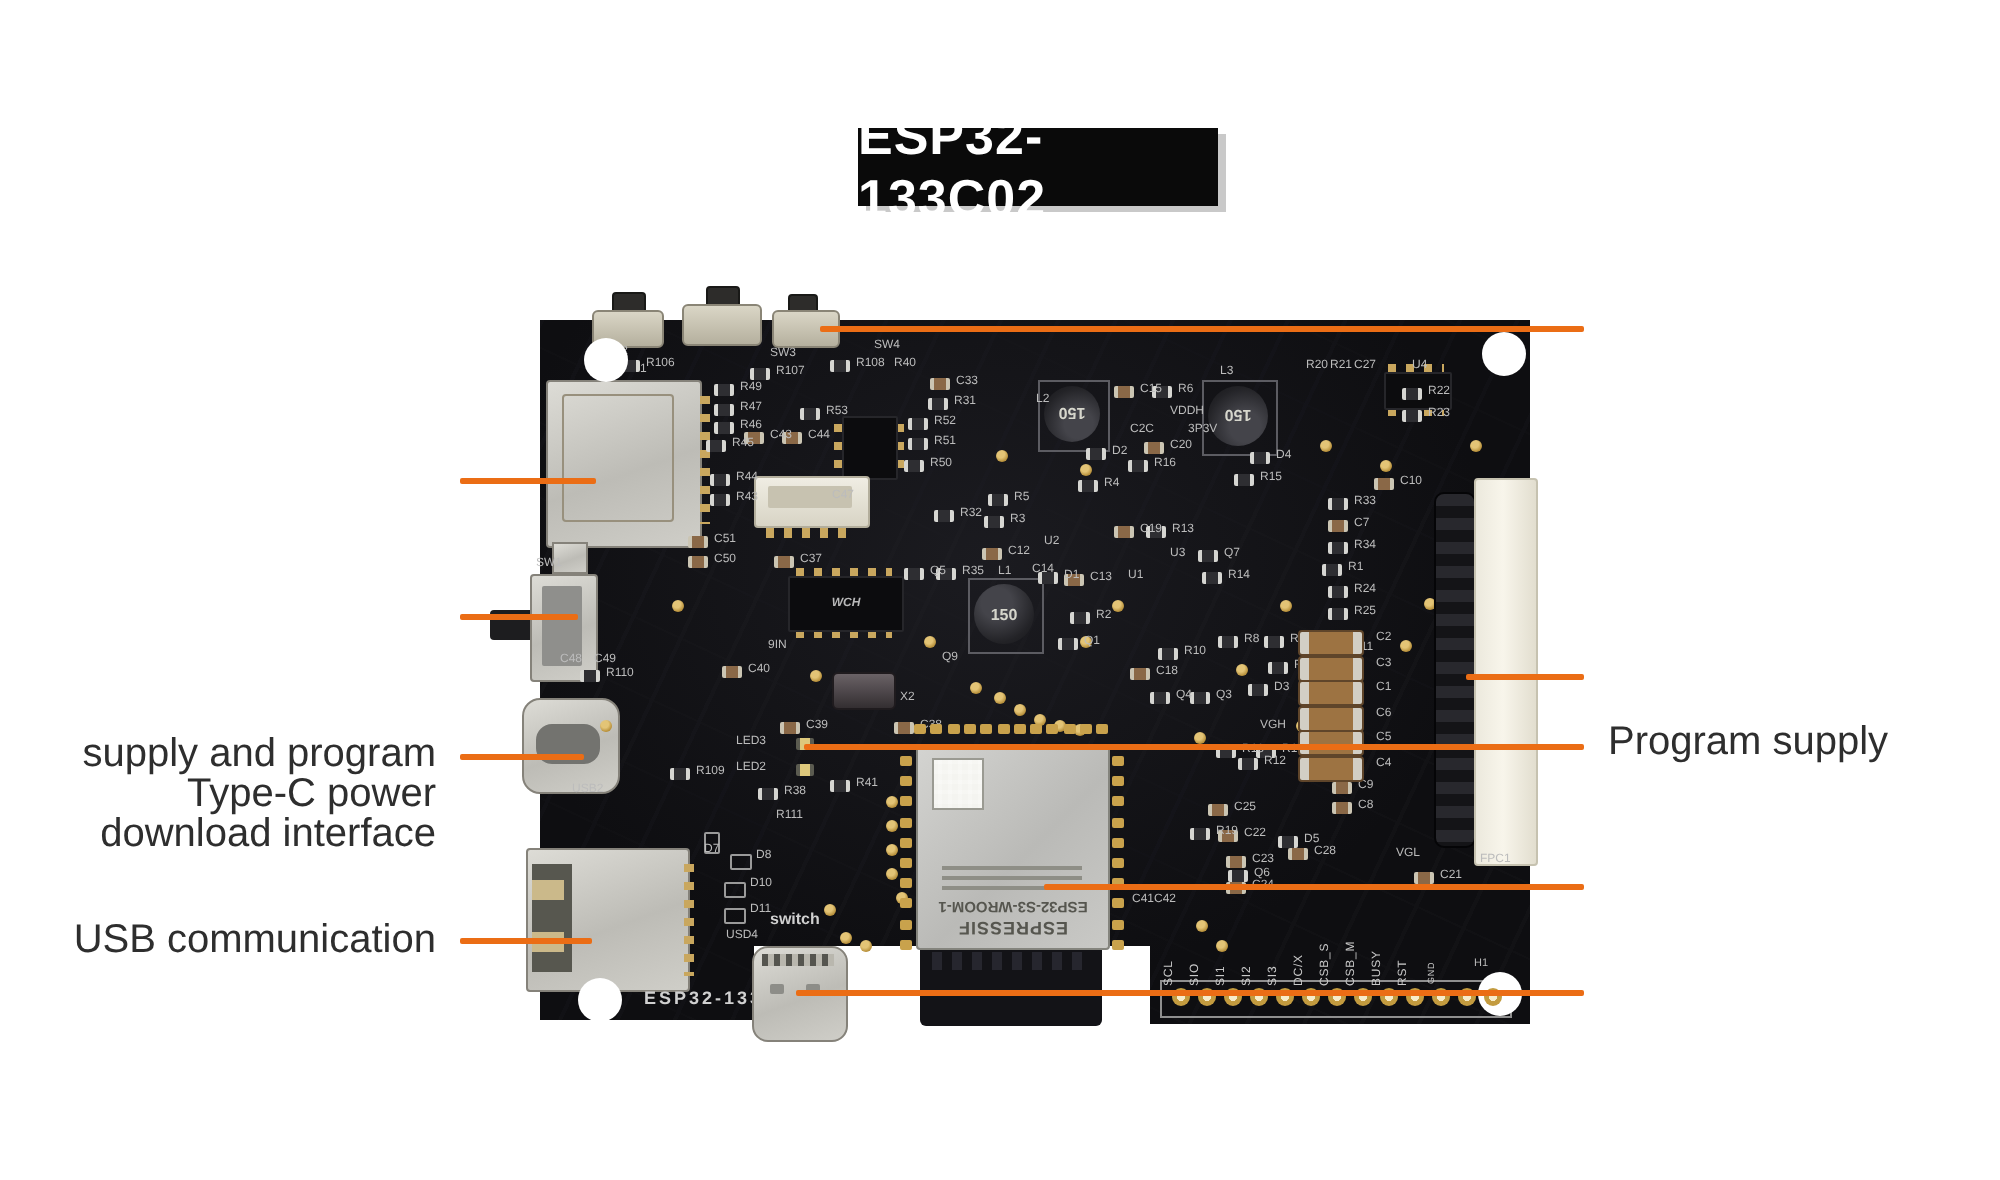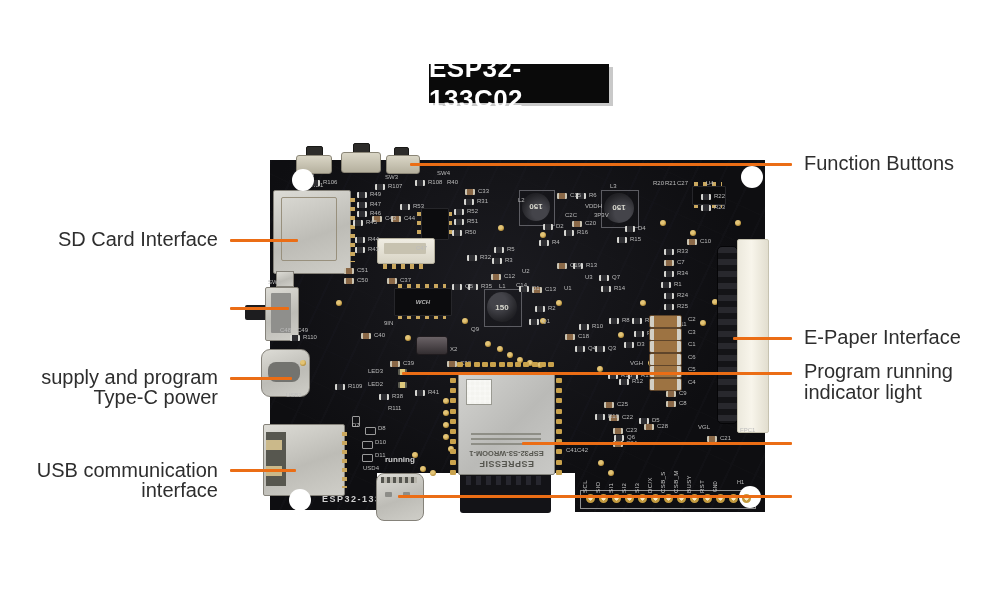--- a/index.html
+++ b/index.html
@@ -127,21 +127,21 @@
   <div class="abs metal" style="left:261px;top:349px;width:47px;height:46px;border-radius:9px;z-index:3;"></div>
   <div class="abs" style="left:268px;top:362px;width:32px;height:20px;background:#73736f;border-radius:8px;z-index:4;"></div>
   <span class="sk" style="left:286px;top:392px;">USB2</span>
 
   <div class="abs metal" style="left:263px;top:424px;width:80px;height:70px;border-radius:2px;z-index:3;"></div>
   <div class="abs" style="left:266px;top:432px;width:20px;height:54px;background:#57574f;z-index:4;"></div>
   <div class="abs" style="left:266px;top:440px;width:16px;height:10px;background:#cbb98a;z-index:5;"></div>
   <div class="abs" style="left:266px;top:466px;width:16px;height:10px;background:#cbb98a;z-index:5;"></div>
   <div class="pins-v" style="left:342px;top:432px;width:5px;height:56px;"></div>
 
-  <span class="skb" style="left:385px;top:455px;font-size:8px;font-weight:700;">running</span>
+  <span class="skb" style="left:385px;top:455px;font-size:8px;font-weight:700;">switch</span>
   <span class="sk" style="left:363px;top:465px;">USD4</span>
   <div class="abs metal" style="left:376px;top:473px;width:46px;height:46px;border-radius:8px;z-index:8;"></div>
   <div class="abs" style="left:381px;top:477px;width:36px;height:6px;background:repeating-linear-gradient(90deg,#55554f 0 3px,#b9b7ae 3px 6px);z-index:9;"></div>
   <div class="abs" style="left:385px;top:492px;width:7px;height:5px;background:#8d8d88;border-radius:1px;z-index:9;"></div>
   <div class="abs" style="left:403px;top:492px;width:7px;height:5px;background:#8d8d88;border-radius:1px;z-index:9;"></div>
 
   <div class="mod-ant">
       <i></i>
     </div>
   <div class="mod-shield">
@@ -510,36 +510,26 @@
   <div class="line" style="left:410px;top:163px;width:382px;"></div>
   <div class="line" style="left:230px;top:239px;width:68px;"></div>
   <div class="line" style="left:230px;top:307px;width:59px;"></div>
   <div class="line" style="left:230px;top:377px;width:62px;"></div>
   <div class="line" style="left:230px;top:469px;width:66px;"></div>
   <div class="line" style="left:733px;top:337px;width:59px;"></div>
   <div class="line" style="left:402px;top:372px;width:390px;"></div>
   <div class="line" style="left:522px;top:442px;width:270px;"></div>
   <div class="line" style="left:398px;top:495px;width:394px;"></div>
 
-  <div class="lbl l" style="top:229px;">
-    <span>SD Card Interface</span>
-  </div>
   <div class="lbl l" style="top:367px;line-height:20px;">
     <div>supply and program</div>
     <div>Type-C power</div>
+    <div>download interface</div>
   </div>
   <div class="lbl l" style="top:460px;line-height:20px;">
     <div>USB communication</div>
-    <div>interface</div>
-  </div>
-
-  <div class="lbl r" style="left:804px;top:153px;">
-    <span>Function Buttons</span>
-  </div>
-  <div class="lbl r" style="left:804px;top:327px;">
-    <span>E-Paper Interface</span>
-  </div>
+  </div>
+
   <div class="lbl r" style="left:804px;top:361px;">
-    <div>Program running</div>
-    <div>indicator light</div>
+    <div>Program supply</div>
   </div>
 
 </div>
 
 </body></html>

